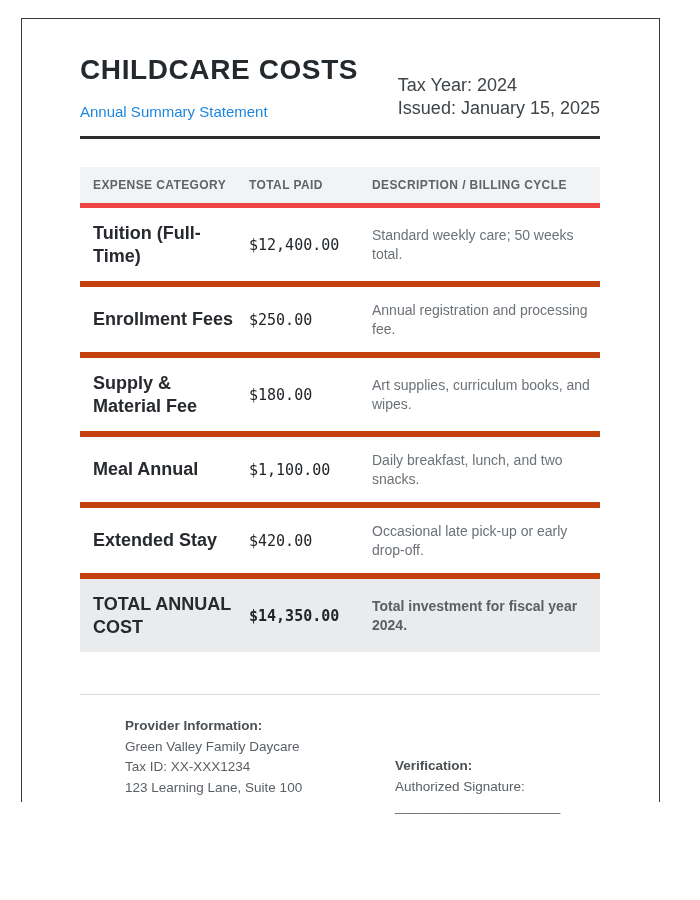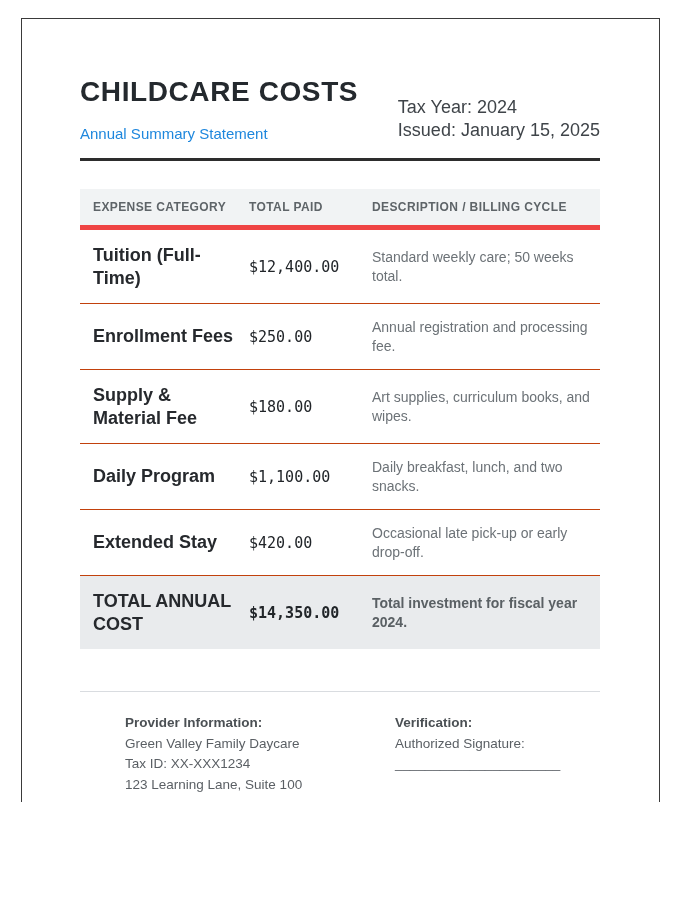--- a/index.html
+++ b/index.html
@@ -9,21 +9,21 @@
     font-family: "Liberation Sans", sans-serif;
     -webkit-font-smoothing: antialiased;
   }
   .page {
     position: absolute;
     left: 21px; top: 18px;
     width: 639px; height: 784px;
     background: #ffffff;
     border: 1px solid #3a3a3a;
     border-bottom: none;
-    padding: 58px 59px 0 58px;
+    padding: 36px 59px 0 58px;
   }
   
   .doc-header {
     display: flex;
     justify-content: space-between;
     align-items: flex-end;
   }
   .doc-title {
     font-size: 28px;
     line-height: 29px;
@@ -67,21 +67,21 @@
     letter-spacing: 0.4px;
     line-height: 1.35;
     color: #5e6468;
     padding: 10px 8px 10px 4px;
     border-bottom: 5px solid #ef4444;
   }
   table.expenses thead th:first-child { padding-left: 13px; }
   table.expenses tbody td {
     vertical-align: middle;
     padding: 14px 8px 14px 4px;
-    border-top: 1px solid #c2410c;
+    border-top: 6px solid #c2410c;
   }
   table.expenses tbody tr:first-child td { border-top: none; }
   td.cat {
     padding-left: 13px !important;
     font-size: 18px;
     font-weight: bold;
     line-height: 1.25;
     color: #26292d;
   }
   td.amt {
@@ -105,21 +105,21 @@
     background: #d9dce0;
   }
   .doc-footer {
     margin-top: 21px;
     display: flex;
     font-size: 13.5px;
     line-height: 20.5px;
     color: #5a5f64;
   }
   .footer-col-provider { width: 270px; flex: none; margin-left: 45px; }
-  .footer-col-verify { flex: 1; }
+  .footer-col-verify { flex: 1; margin-top: 40px; }
   .f-head { font-weight: bold; color: #4b5054; }
 </style>
 </head>
 <body>
 
 <div class="page">
 
   <div class="doc-header">
     <div>
       <div class="doc-title">CHILDCARE COSTS</div>
@@ -156,21 +156,21 @@
         <td class="cat">Enrollment Fees</td>
         <td class="amt">$250.00</td>
         <td class="desc">Annual registration and processing fee.</td>
       </tr>
       <tr>
         <td class="cat">Supply &amp; Material Fee</td>
         <td class="amt">$180.00</td>
         <td class="desc">Art supplies, curriculum books, and wipes.</td>
       </tr>
       <tr>
-        <td class="cat">Daily Program</td>
+        <td class="cat">Meal Annual</td>
         <td class="amt">$1,100.00</td>
         <td class="desc">Daily breakfast, lunch, and two snacks.</td>
       </tr>
       <tr>
         <td class="cat">Extended Stay</td>
         <td class="amt">$420.00</td>
         <td class="desc">Occasional late pick-up or early drop-off.</td>
       </tr>
       <tr class="total-row">
         <td class="cat">TOTAL ANNUAL COST</td>

